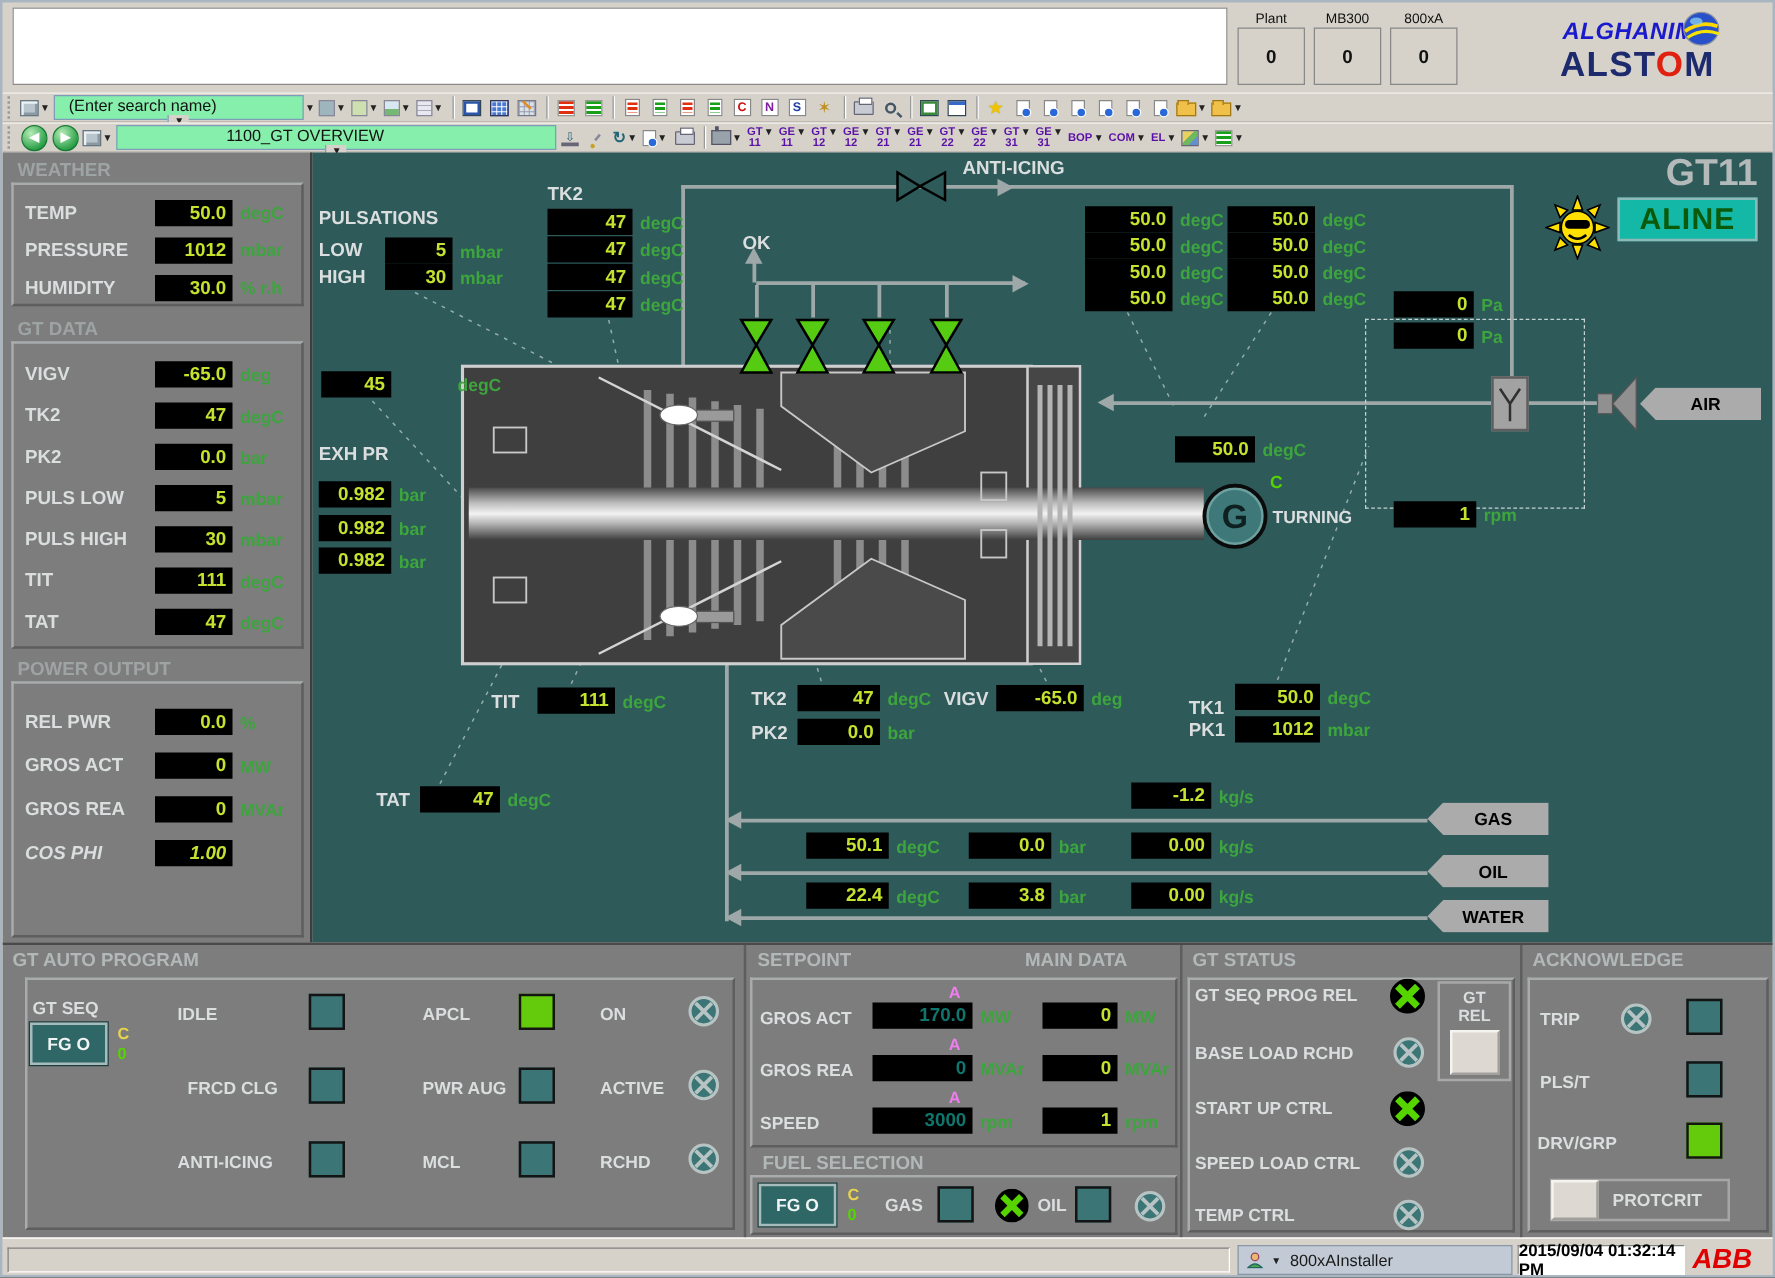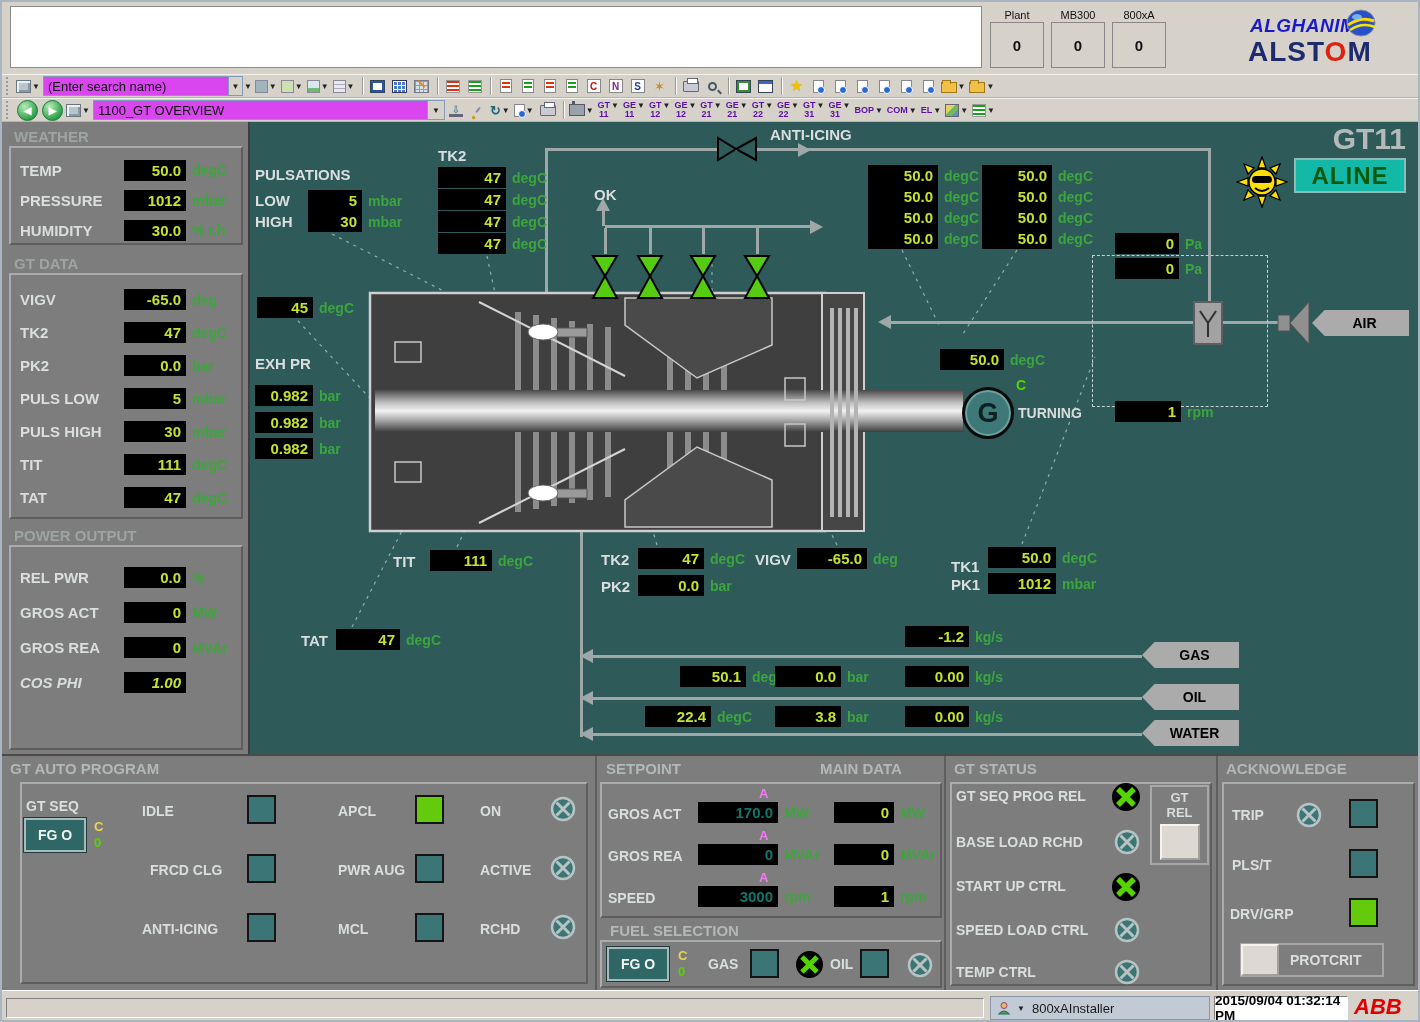--- a/index.html
+++ b/index.html
@@ -14,21 +14,21 @@
     display:flex;align-items:center;justify-content:center;font-weight:bold;font-size:15px;color:#111;}
   .alghanim{position:absolute;left:1248px;top:13px;font-size:19px;font-weight:bold;color:#1A1ACC;letter-spacing:.5px;font-style:italic;}
   .alstom{position:absolute;left:1246px;top:34px;font-size:28px;font-weight:bold;color:#1D2B6E;letter-spacing:1px;}
   .alstom .o{color:#E02010;}
   
   .tb{position:absolute;left:0;width:1420px;height:24px;background:#D6D2CA;display:flex;align-items:center;
     border-top:1px solid #F4F2EE;border-bottom:1px solid #B8B4AC;padding:0 2px;}
   .grip{width:4px;height:18px;border-left:2px dotted #9a9a9a;margin:0 5px 0 2px;}
   .vsep{width:1px;height:18px;background:#9a9a9a;box-shadow:1px 0 0 #fff;margin:0 4px;}
   .caret{font-size:8px;color:#222;margin:0 2px 0 1px;}
-  .combo{height:20px;background:#d946ef;border:1px solid #7F9DB9;display:flex;align-items:center;}
+  .combo{height:20px;background:#86efac;border:1px solid #7F9DB9;display:flex;align-items:center;flex-direction:column;}
   .combo input{border:none;outline:none;font-size:13px;font-family:"Liberation Sans",sans-serif;padding:0 4px;flex:1;background:transparent;color:#111;}
   .combo .dd{width:17px;height:18px;background:#D6D2CA;border-left:1px solid #7F9DB9;display:flex;align-items:center;justify-content:center;font-size:8px;color:#222;}
   .tbi{height:20px;min-width:20px;display:flex;align-items:center;justify-content:center;margin:0 1px;cursor:pointer;}
   .navbtn{width:21px;height:21px;border-radius:50%;margin:0 2px;
     background:radial-gradient(circle at 35% 30%,#B8ECB8,#2FA24C 70%,#157A30);border:1px solid #157A30;
     display:flex;align-items:center;justify-content:center;color:#fff;font-size:10px;font-weight:bold;}
   .navbtn.back::before{content:"◀";} .navbtn.fwd::before{content:"▶";}
   .i-cube{width:15px;height:13px;background:#B9C5CD;border:1px solid #6A7680;box-shadow:inset 2px 2px 0 #E9F1F5,inset -2px -2px 0 #8B99A3;}
   .i-sq{width:13px;height:13px;border:1px solid #889;}
   .i-bars-red{width:14px;height:13px;border:1px solid #999;background:repeating-linear-gradient(to bottom,#E03010 0 2px,#fff 2px 4px);}
@@ -645,21 +645,21 @@
           <polygon points="44,8 40,18 34,12"></polygon>
         <polygon points="8,44 12,34 18,40"></polygon>
           <polygon points="44,44 34,40 40,34"></polygon>
         <circle cx="26" cy="26" r="13"></circle>
       </g>
       <rect x="16" y="20" width="20" height="7" rx="3.5" fill="#000"></rect>
       <path d="M19 32 Q26 38 33 32" stroke="#000" stroke-width="2" fill="none"></path>
     </svg>
     <div class="aline" style="left:1044px;top:36px;width:112px;height:35px;">ALINE</div>
 
-    <div class="meas" style="left:7px;top:175px;">
+    <div class="meas" style="left:7px;top:175px;gap:47px;">
         <span class="val" style="width:56px;">45</span>
         <span class="unit">degC</span>
       </div>
 
     <div class="dl" style="left:5px;top:233px;">EXH PR</div>
     <div class="meas" style="left:5px;top:263px;">
         <span class="val" style="width:58px;">0.982</span>
         <span class="unit">bar</span>
       </div>
     <div class="meas" style="left:5px;top:290px;">
@@ -722,21 +722,21 @@
         <span class="unit">mbar</span>
       </div>
 
     <div class="meas" style="left:655px;top:504px;">
         <span class="val" style="width:64px;">-1.2</span>
         <span class="unit">kg/s</span>
       </div>
     <div class="tag" style="left:892px;top:520px;">GAS</div>
 
     <div class="meas" style="left:395px;top:544px;">
-        <span class="val" style="width:66px;margin-left:35px;">50.1</span>
+        <span class="val" style="width:66px;">50.1</span>
         <span class="unit">degC</span>
       </div>
     <div class="meas" style="left:525px;top:544px;">
         <span class="val" style="width:66px;">0.0</span>
         <span class="unit">bar</span>
       </div>
     <div class="meas" style="left:655px;top:544px;">
         <span class="val" style="width:64px;">0.00</span>
         <span class="unit">kg/s</span>
       </div>

